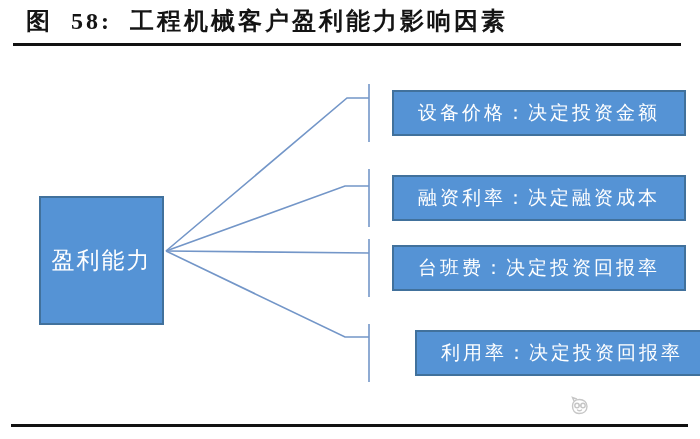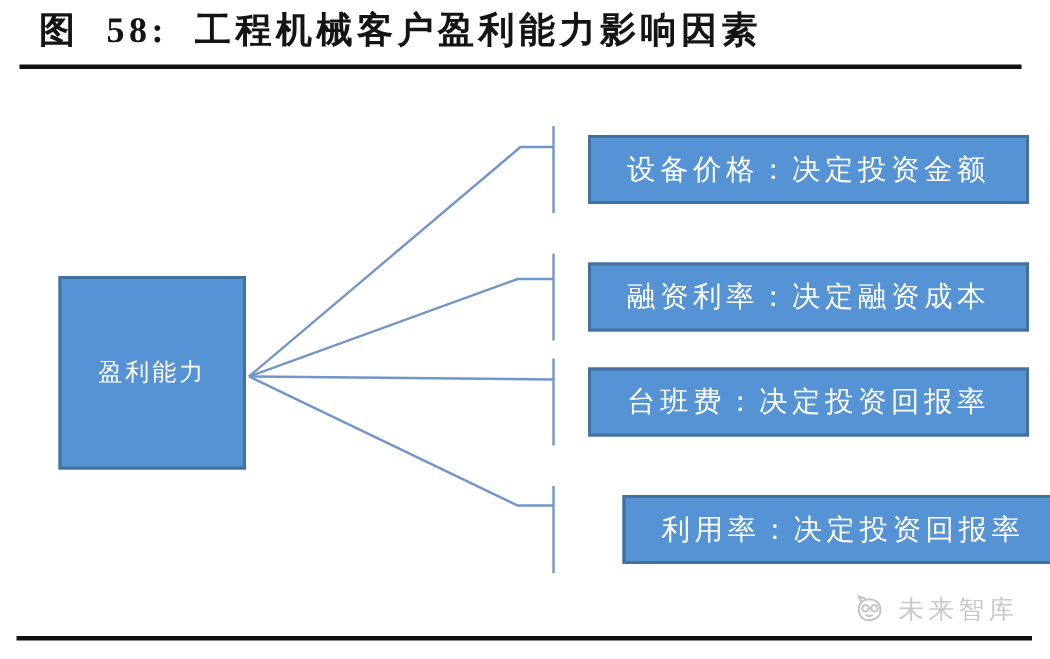--- a/index.html
+++ b/index.html
@@ -16,22 +16,22 @@
   .rule{position:absolute;background:var(--rule,#111);}
   .rule.top{left:13px;top:43px;width:668px;height:3px;}
   .rule.bottom{left:11px;top:424px;width:677px;height:3px;}
   .connectors{position:absolute;left:0;top:0;}
   .node{
     position:absolute;display:flex;align-items:center;justify-content:center;
     background:var(--node-fill,#5593D5);
     border:2px solid var(--node-border,#41719C);
     color:#ffffff;box-sizing:border-box;text-align:center;
   }
-  .node.source{left:39px;top:184px;width:125px;height:129px;
-    font-size:16px;letter-spacing:2px;}
+  .node.source{left:39px;top:196px;width:125px;height:129px;
+    font-size:23px;letter-spacing:2px;}
   .node.factor{left:392px;width:294px;height:46px;
     font-size:19px;letter-spacing:3px;white-space:nowrap;}
   .node.f0{top:90px;}
   .node.f1{top:175px;align-items:center;}
   .node.f2{top:245px;text-align:center;}
   .node.f3{top:330px;margin-left:23px;}
   .footer{
     position:absolute;left:566px;top:391px;width:130px;height:30px;
     display:flex;align-items:center;gap:6px;
     color:var(--brand-gray,#C8C8C8);
@@ -86,17 +86,16 @@
 
         <path d="M8 8 L6.5 4.5 L10.5 6"></path>
 
         <circle cx="11" cy="12.5" r="2.2"></circle>
         <circle cx="17" cy="12.5" r="2.2"></circle>
         <path d="M13.2 12.5 L14.8 12.5"></path>
 
         <path d="M11.5 17 Q13.5 18.5 15.5 17"></path>
       </g>
     </svg>
-    <span>未来智库</span>
   </div>
 
   <div class="rule bottom"></div>
 </div>
 
 </body></html>

